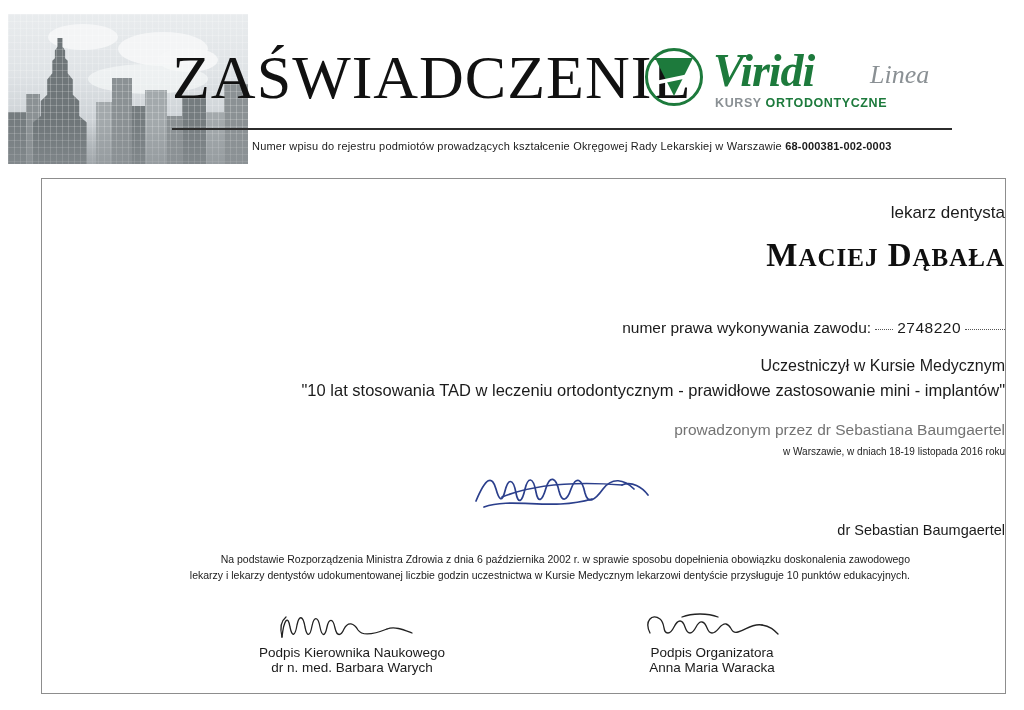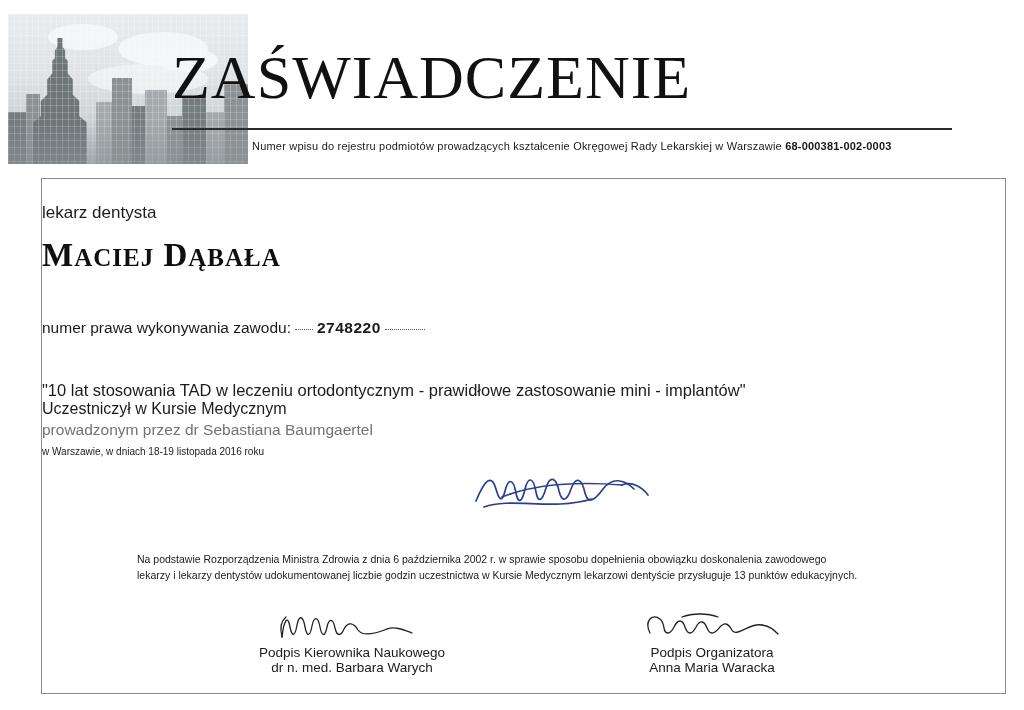--- a/index.html
+++ b/index.html
@@ -172,21 +172,21 @@
     position: absolute;
     left: 41px;
     top: 178px;
     width: 965px;
     height: 516px;
     border: 1px solid #8d8d8d;
     box-sizing: border-box;
     background: #fff;
   }
 
-  .center { text-align: left; }
+  .center { text-align: right; }
 
   .role {
     position: absolute;
     left: 0; right: 0;
     top: 24px;
     font-size: 17px;
     color: #1b1b1b;
   }
   .person {
     position: absolute;
@@ -209,38 +209,37 @@
   }
   .license-row .label { }
   .license-row .dots {
     display: inline-block;
     width: 18px;
     border-bottom: 1px dotted #555;
     vertical-align: 3px;
     margin: 0 4px;
   }
   .license-row .num {
-    font-weight: bold;
+    font-weight: normal;
     letter-spacing: .5px;
   }
   .license-row .dots2 {
     display: inline-block;
     width: 40px;
     border-bottom: 1px dotted #555;
     vertical-align: 3px;
     margin-left: 4px;
   }
 
   .course-line {
     position: absolute;
     left: 0; right: 0;
     top: 178px;
     font-size: 16px;
     color: #1b1b1b;
-    margin-top: 43px;
   }
   .course-title {
     position: absolute;
     left: 0; right: 0;
     top: 202px;
     font-size: 16.5px;
     color: #1b1b1b;
   }
   .lecturer {
     position: absolute;
@@ -324,20 +323,32 @@
     <div class="b" style="left:159px;width:15px; height:48px;"></div>
     <div class="b dark" style="left:174px;width:24px; height:66px;"></div>
     <div class="b light" style="left:198px;width:18px; height:52px;"></div>
     <div class="b" style="left:216px;width:24px; height:80px;"></div>
     <div class="grid"></div>
     <div class="haze"></div>
   </div>
 
   <div class="title-word">ZAŚWIADCZENIE</div>
 
+  <div class="logo">
+    <div class="mark">
+      <div class="v"></div>
+      <div class="bar"></div>
+    </div>
+    <div class="name">Viridi</div>
+    <div class="linea">Linea</div>
+    <div class="sub">
+      <span class="grey">KURSY</span>
+      <span class="green">ORTODONTYCZNE</span>
+    </div>
+  </div>
 
   <div class="rule"></div>
 
   <div class="registry">
     <span>Numer wpisu do rejestru podmiotów prowadzących kształcenie  Okręgowej Rady Lekarskiej w Warszawie</span>
     <b>68-000381-002-0003</b>
   </div>
 </div>
 
 <div class="frame">
@@ -363,24 +374,25 @@
     <svg width="180" height="50" viewBox="0 0 180 50">
       <g fill="none" stroke="#2b3f8c" stroke-width="1.7" stroke-linecap="round">
         <path d="M4 34 C 14 10, 20 8, 24 22 C 27 33, 30 36, 33 24 C 36 12, 41 10, 44 26 C 46 37, 50 36, 53 22 C 56 10, 61 9, 64 25 C 66 36, 70 35, 74 21 C 78 8, 84 10, 87 24 C 90 36, 95 34, 99 22 C 104 8, 110 12, 113 26 C 116 38, 123 33, 131 22 C 140 10, 152 12, 162 22"></path>
         <path d="M30 30 C 60 18, 100 14, 150 18"></path>
         <path d="M12 40 C 40 30, 80 44, 120 32"></path>
         <path d="M150 18 C 160 14, 170 20, 176 28"></path>
       </g>
     </svg>
   </div>
 
+  <div class="sig-name center">dr Sebastian Baumgaertel</div>
 
   <div class="legal center">
     <div>Na podstawie Rozporządzenia Ministra Zdrowia z dnia 6 października 2002 r. w sprawie sposobu dopełnienia obowiązku doskonalenia zawodowego</div>
-    <div>lekarzy i lekarzy dentystów udokumentowanej liczbie godzin uczestnictwa w Kursie Medycznym lekarzowi dentyście przysługuje 13 punktów edukacyjnych.</div>
+    <div>lekarzy i lekarzy dentystów udokumentowanej liczbie godzin uczestnictwa w Kursie Medycznym lekarzowi dentyście przysługuje 10 punktów edukacyjnych.</div>
   </div>
 
   <div class="sigblock left">
     <div class="img">
       <svg width="180" height="34" viewBox="0 0 180 34" style="margin:0 auto;">
         <g fill="none" stroke="#222" stroke-width="1.3" stroke-linecap="round">
           <path d="M20 28 C 22 10, 26 6, 28 18 C 30 28, 33 28, 35 16 C 37 6, 41 6, 43 18 C 45 28, 48 28, 50 17 C 52 7, 56 7, 58 18 C 60 28, 63 28, 65 18 C 67 9, 71 9, 73 19 C 75 28, 79 27, 82 20 C 86 12, 92 14, 96 21 C 100 27, 110 26, 125 20"></path>
           <path d="M20 28 C 18 20, 19 12, 24 8"></path>
           <path d="M125 20 C 133 17, 142 21, 150 24"></path>
         </g>

